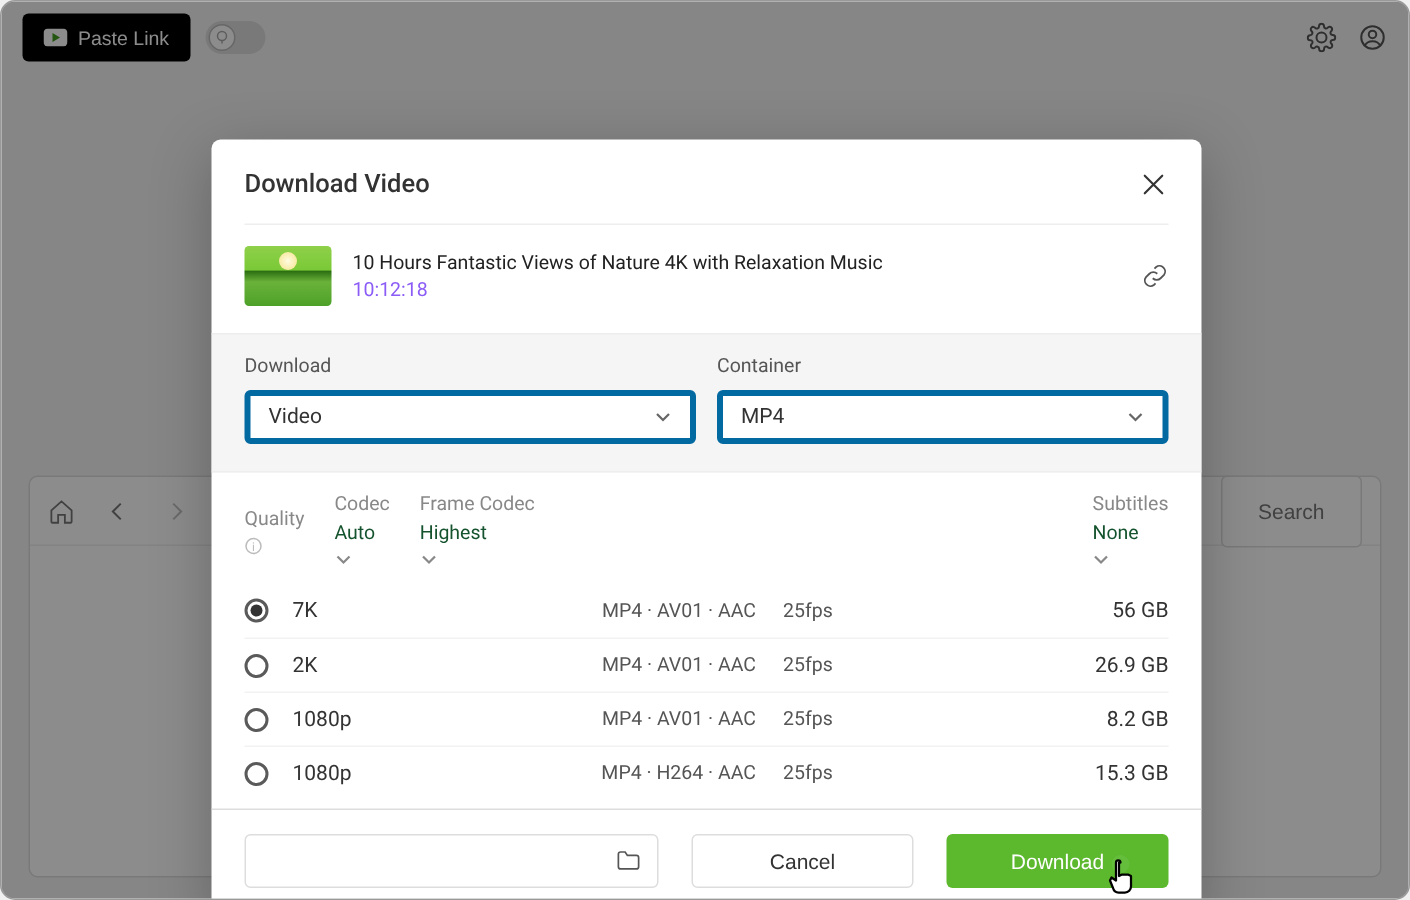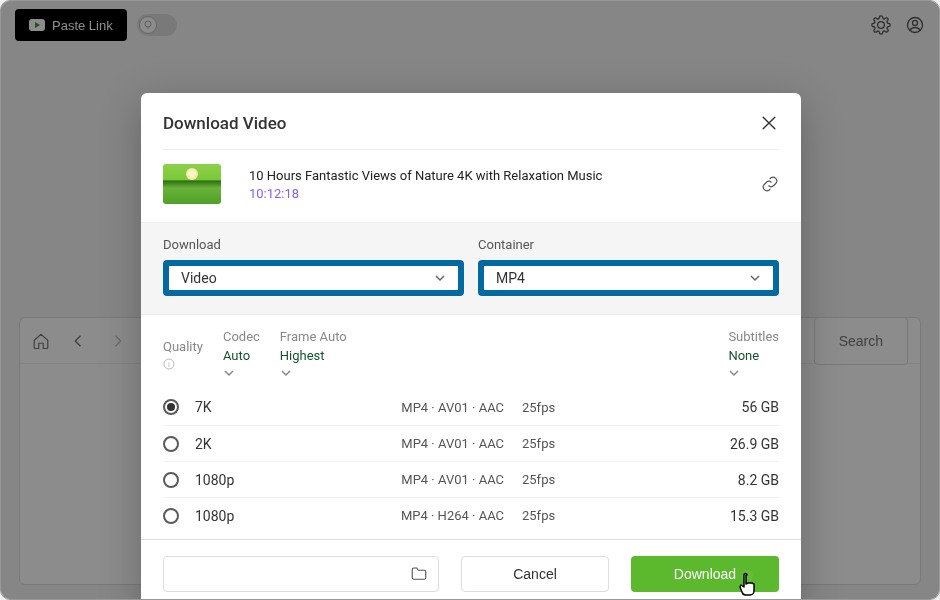--- a/index.html
+++ b/index.html
@@ -124,21 +124,21 @@
       display: flex;
       align-items: center;
       justify-content: space-between;
     }
     .dlg-header h2 { font-size: 17px; font-weight: 500; }
     .close-x { width: 20px; height: 20px; color: #333; cursor: pointer; }
     .divider { height: 1px; background: #eee; margin: 0 22px; }
     .video-row {
       display: flex;
       align-items: center;
-      gap: 28px;
+      gap: 14px;
       padding: 14px 22px 18px;
     }
     .thumb {
       width: 58px; height: 40px;
       border-radius: 3px;
       background: linear-gradient(#8fd04a 0%, #7ac937 40%, #2b6e12 42%, #6ab23a 60%, #4da128 100%);
       flex: none;
       position: relative;
       overflow: hidden;
     }
@@ -155,21 +155,21 @@
       border-top: 1px solid #eee;
       border-bottom: 1px solid #eee;
       padding: 14px 22px 18px;
       display: flex;
       gap: 14px;
     }
     .sel-col { flex: 1; }
     .sel-label { font-size: 13px; color: #555; margin-bottom: 8px; }
     .sel-box {
       background: #fff;
-      border: 6px solid #0369a1;
+      border: 4px solid #0369a1;
       border-radius: 4px;
       height: 36px;
       display: flex;
       align-items: center;
       padding: 0 12px;
       justify-content: space-between;
       font-size: 14px;
     }
     .filters {
       display: flex;
@@ -335,21 +335,21 @@
           </svg>
       </span>
       <span class="f-label">
         <span>Codec</span>
         <span class="f-val">Auto</span>
         <svg class="chev" viewBox="0 0 12 12">
             <path d="M2 4l4 4 4-4" fill="none" stroke="#888" stroke-width="1.5"></path>
           </svg>
       </span>
       <span class="f-label">
-        <span>Frame Auto</span>
+        <span>Frame Codec</span>
         <span class="f-val">Highest</span>
         <svg class="chev" viewBox="0 0 12 12">
             <path d="M2 4l4 4 4-4" fill="none" stroke="#888" stroke-width="1.5"></path>
           </svg>
       </span>
       <span class="f-label right">
         <span>Subtitles</span>
         <span class="f-val">None</span>
         <svg class="chev" viewBox="0 0 12 12">
             <path d="M2 4l4 4 4-4" fill="none" stroke="#888" stroke-width="1.5"></path>

